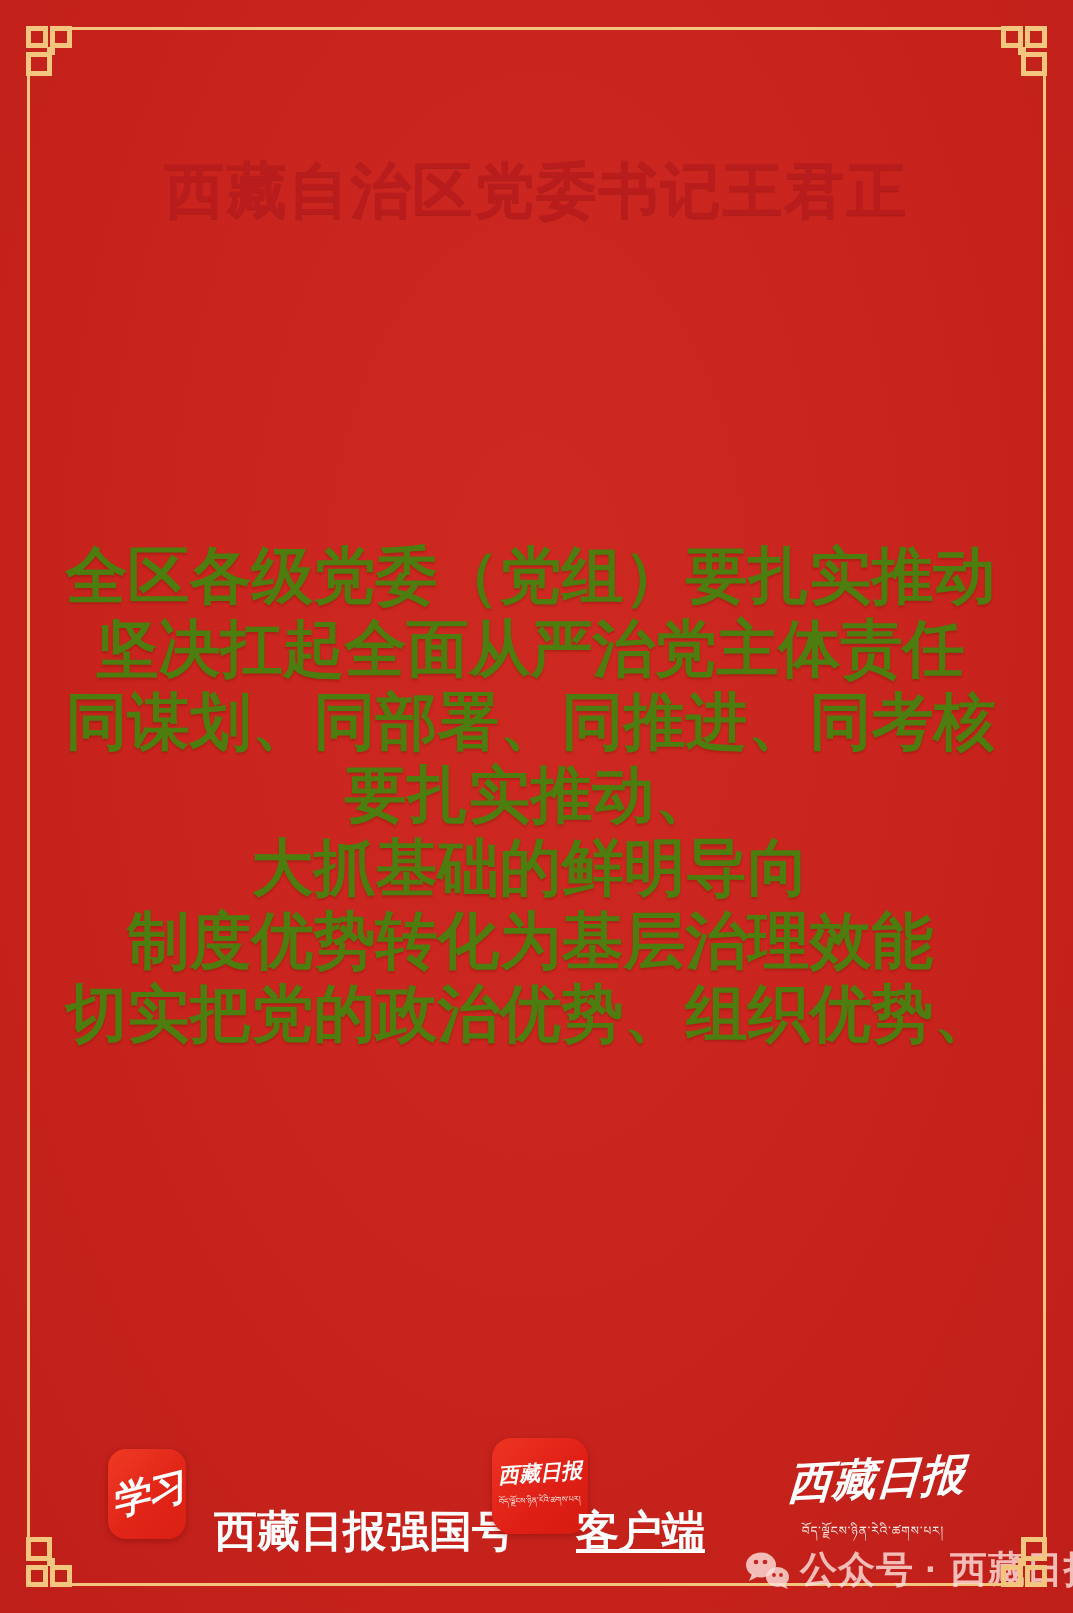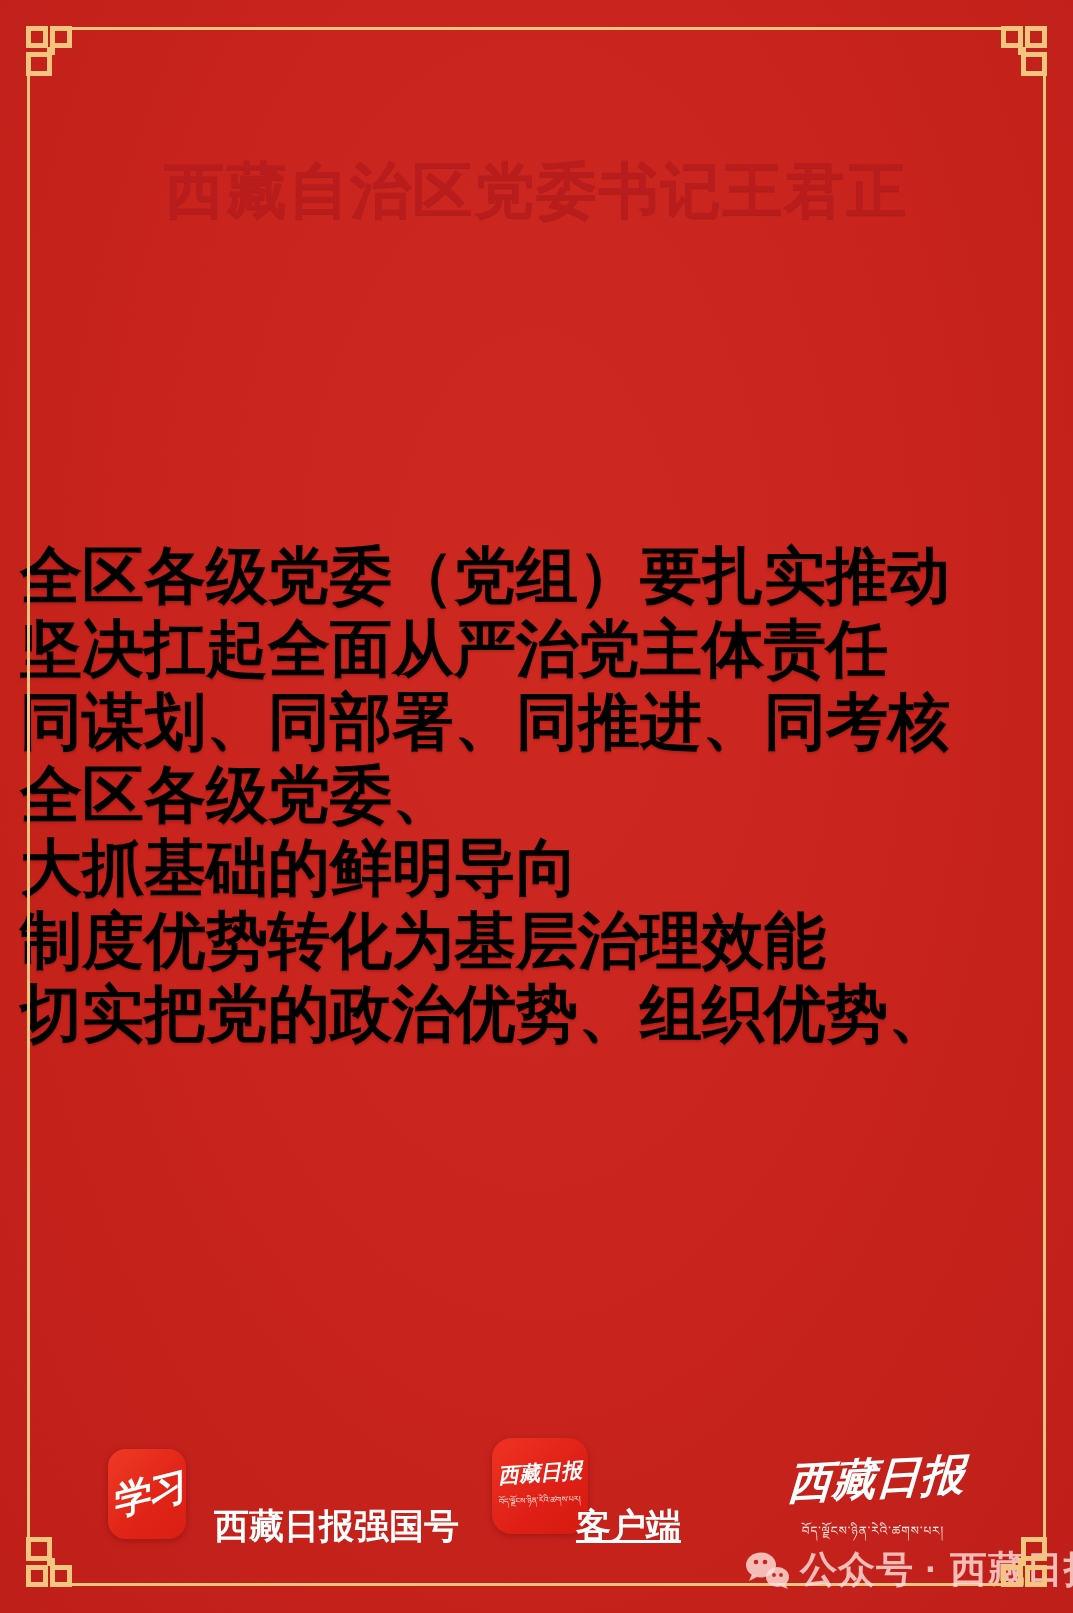--- a/index.html
+++ b/index.html
@@ -21,41 +21,41 @@
   .corner.br{right:20px;bottom:20px;transform:scale(-1,-1);}
   
   .title{
     position:absolute;top:152px;left:30px;right:30px;text-align:center;
     color:#b91c1c;font-size:60px;font-weight:bold;line-height:77px;letter-spacing:2px;
     font-family:"Liberation Sans", sans-serif;z-index:2;
     text-shadow:0 1px 0 rgba(120,20,10,.35);
   }
   
   .quote{
-    position:absolute;top:540px;left:20px;right:32px;text-align:left;
-    color:#000000;font-size:62px;font-weight:bold;line-height:73px;
+    position:absolute;top:540px;left:20px;right:32px;text-align:center;
+    color:#4d7c0f;font-size:62px;font-weight:bold;line-height:73px;
     font-family:"Liberation Serif", serif;z-index:2;
     text-shadow:0 2px 2px rgba(100,10,5,.25);
   }
   
   .app-icon{position:absolute;display:flex;align-items:center;justify-content:center;
     box-shadow:0 2px 6px rgba(90,5,0,.35);z-index:2;}
   .xuexi-icon{left:108px;top:1449px;width:78px;height:90px;border-radius:18px;
     background:linear-gradient(135deg,#ef3a24 0%,#e02417 60%,#d91f13 100%);}
   .xuexi-icon .glyph{
     color:#fff;font-family:"Liberation Serif", serif;font-style:italic;font-weight:bold;
     font-size:38px;transform:rotate(-14deg);letter-spacing:-2px;}
   .client-icon{left:492px;top:1438px;width:96px;height:96px;border-radius:20px;
     background:linear-gradient(135deg,#ee3322 0%,#df1f16 60%,#d51b10 100%);
     flex-direction:column;}
   .client-icon .ci-title{color:#fff;font-family:"Liberation Serif", serif;font-style:italic;
     font-weight:bold;font-size:21px;white-space:nowrap;transform:rotate(-4deg);}
   .client-icon .ci-sub{color:#ffe9e4;font-size:8px;margin-top:4px;white-space:nowrap;
     transform:rotate(-2deg);}
-  .app-label{position:absolute;color:#ffffff;font-weight:bold;font-size:35px;z-index:2;
+  .app-label{position:absolute;color:#ffffff;font-weight:bold;font-size:43px;z-index:2;
     font-family:"Liberation Sans", sans-serif;white-space:nowrap;}
   .label-qgh{left:214px;top:1503px;}
   .label-kehuduan{left:576px;top:1503px;text-decoration:underline;}
   .masthead{position:absolute;left:788px;top:1450px;width:170px;text-align:center;z-index:2;}
   .masthead .mh-title{color:#ffffff;font-family:"Liberation Serif", serif;font-style:italic;
     font-weight:bold;font-size:44px;white-space:nowrap;transform:skewX(-6deg) rotate(-3deg);}
   .masthead .mh-sub{color:#fdf3ee;font-size:12px;margin-top:8px;white-space:nowrap;
     letter-spacing:1px;opacity:.95;}
   
   .watermark{position:absolute;left:744px;top:1545px;display:flex;align-items:center;gap:10px;
@@ -113,21 +113,21 @@
 </svg>
 
 <div class="title">
   <div>西藏自治区党委书记王君正</div>
 </div>
 
 <div class="quote">
   <div>全区各级党委（党组）要扎实推动</div>
   <div>坚决扛起全面从严治党主体责任</div>
   <div>同谋划、同部署、同推进、同考核</div>
-  <div>全区各级党委、</div>
+  <div>要扎实推动、</div>
   <div>大抓基础的鲜明导向</div>
   <div>制度优势转化为基层治理效能</div>
   <div>切实把党的政治优势、组织优势、</div>
 </div>
 
 <div class="app-icon xuexi-icon">
   <span class="glyph">学习</span>
 </div>
 <div class="app-label label-qgh">西藏日报强国号</div>
 

